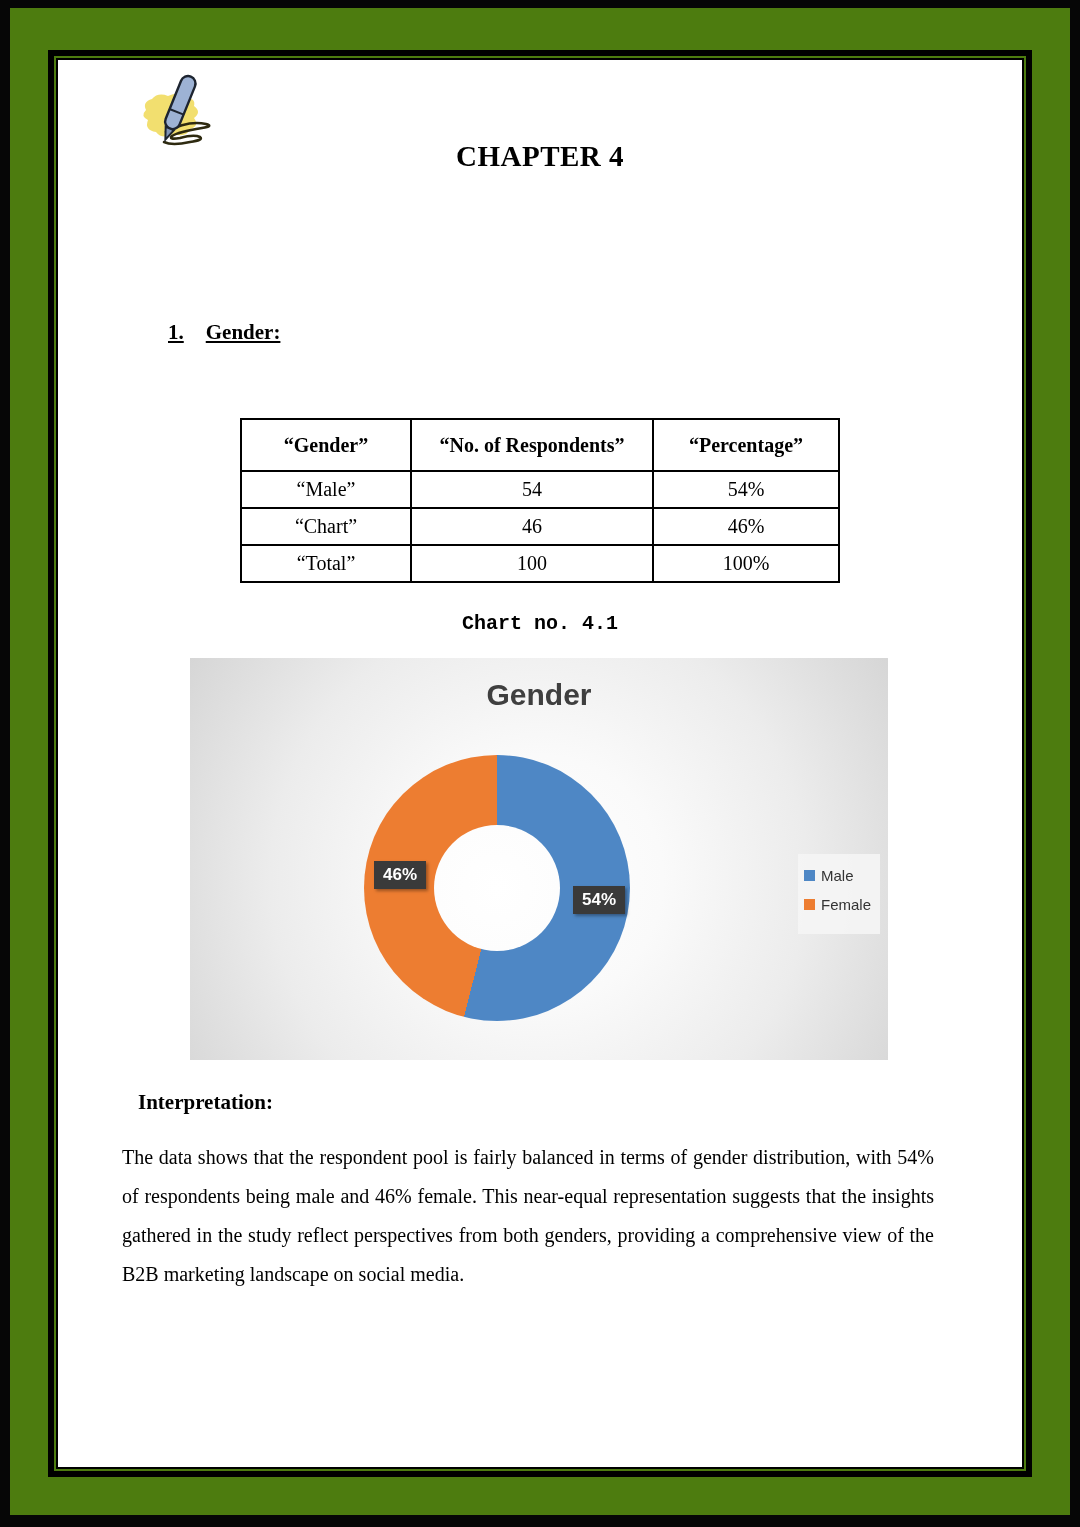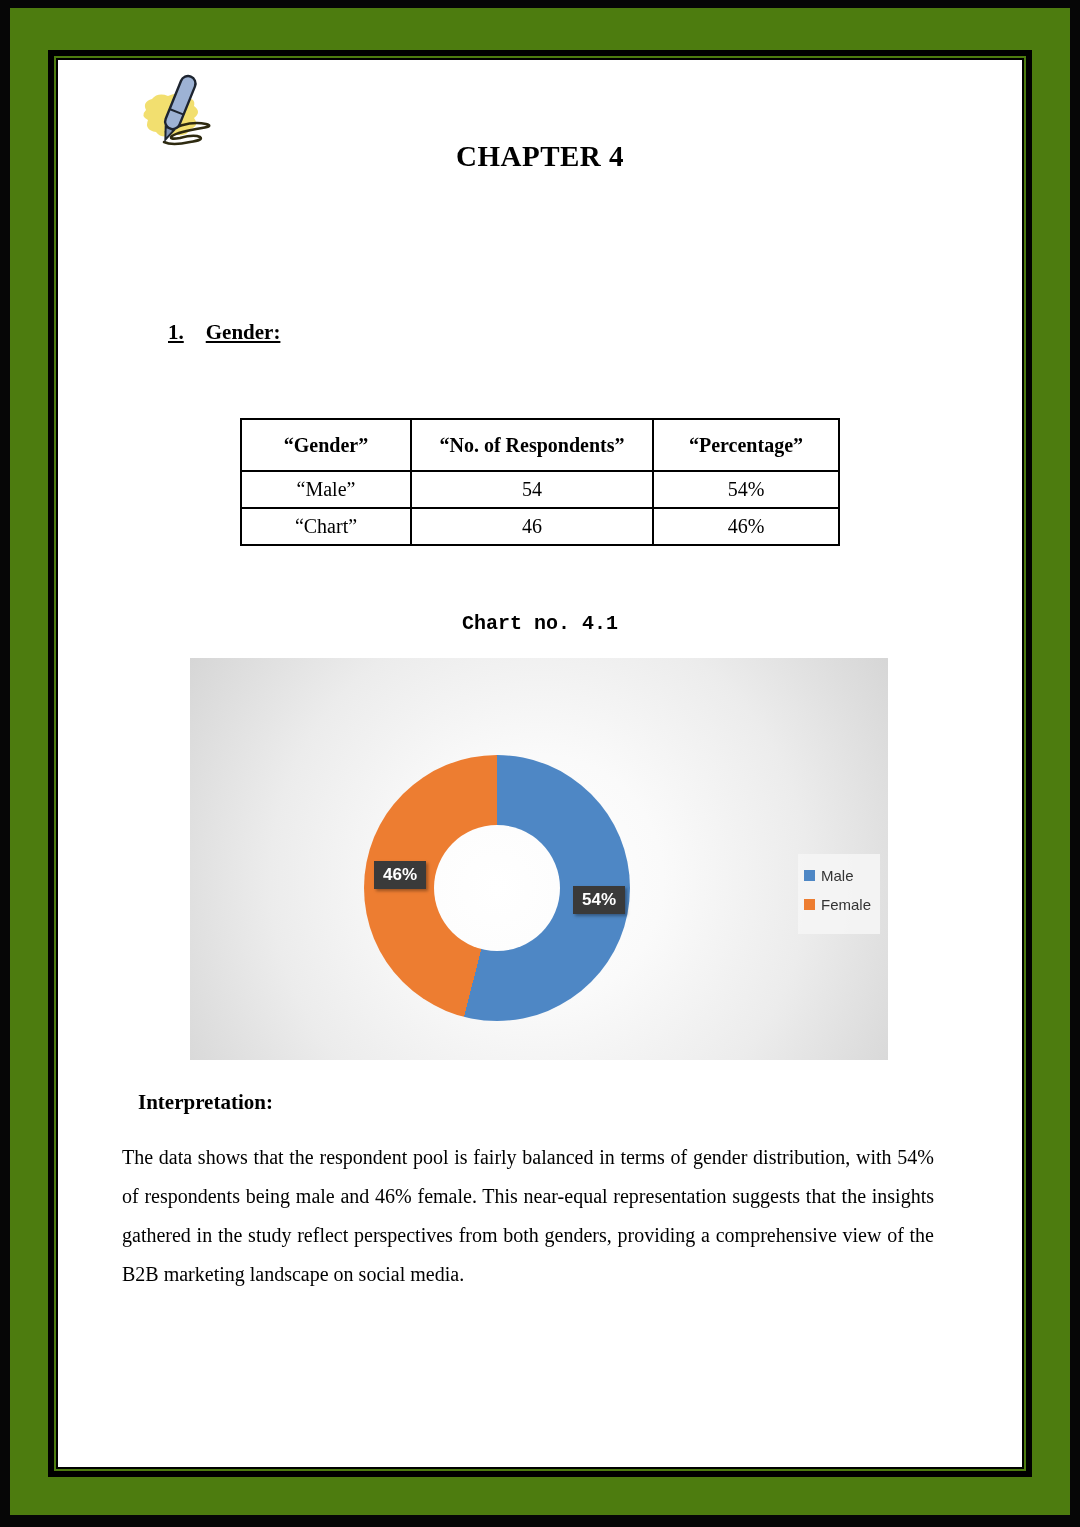--- a/index.html
+++ b/index.html
@@ -100,27 +100,33 @@
           <tr>
             <td>“Male”</td>
             <td>54</td>
             <td>54%</td>
           </tr>
           <tr>
             <td>“Chart”</td>
             <td>46</td>
             <td>46%</td>
           </tr>
+          <tr>
+            <td>“Total”</td>
+            <td>100</td>
+            <td>100%</td>
+          </tr>
         </tbody>
           </table>
       </div>
 
       <div class="caption cap-chart">Chart no. 4.1</div>
 
       <div class="chart">
+        <div class="chart-title">Gender</div>
         <div class="donut" style="background: conic-gradient(rgb(78, 135, 197) 0deg, rgb(78, 135, 197) 194.4deg, rgb(237, 125, 49) 194.4deg, rgb(237, 125, 49) 360deg);"></div>
         <div class="donut-hole"></div>
         <div class="dlabel dlabel-f">46%</div>
         <div class="dlabel dlabel-m">54%</div>
         <div class="legend">
           <div class="legend-item">
             <span class="swatch" style="background: rgb(78, 135, 197);"></span>
             <span class="legend-label">Male</span>
           </div>
           <div class="legend-item">

